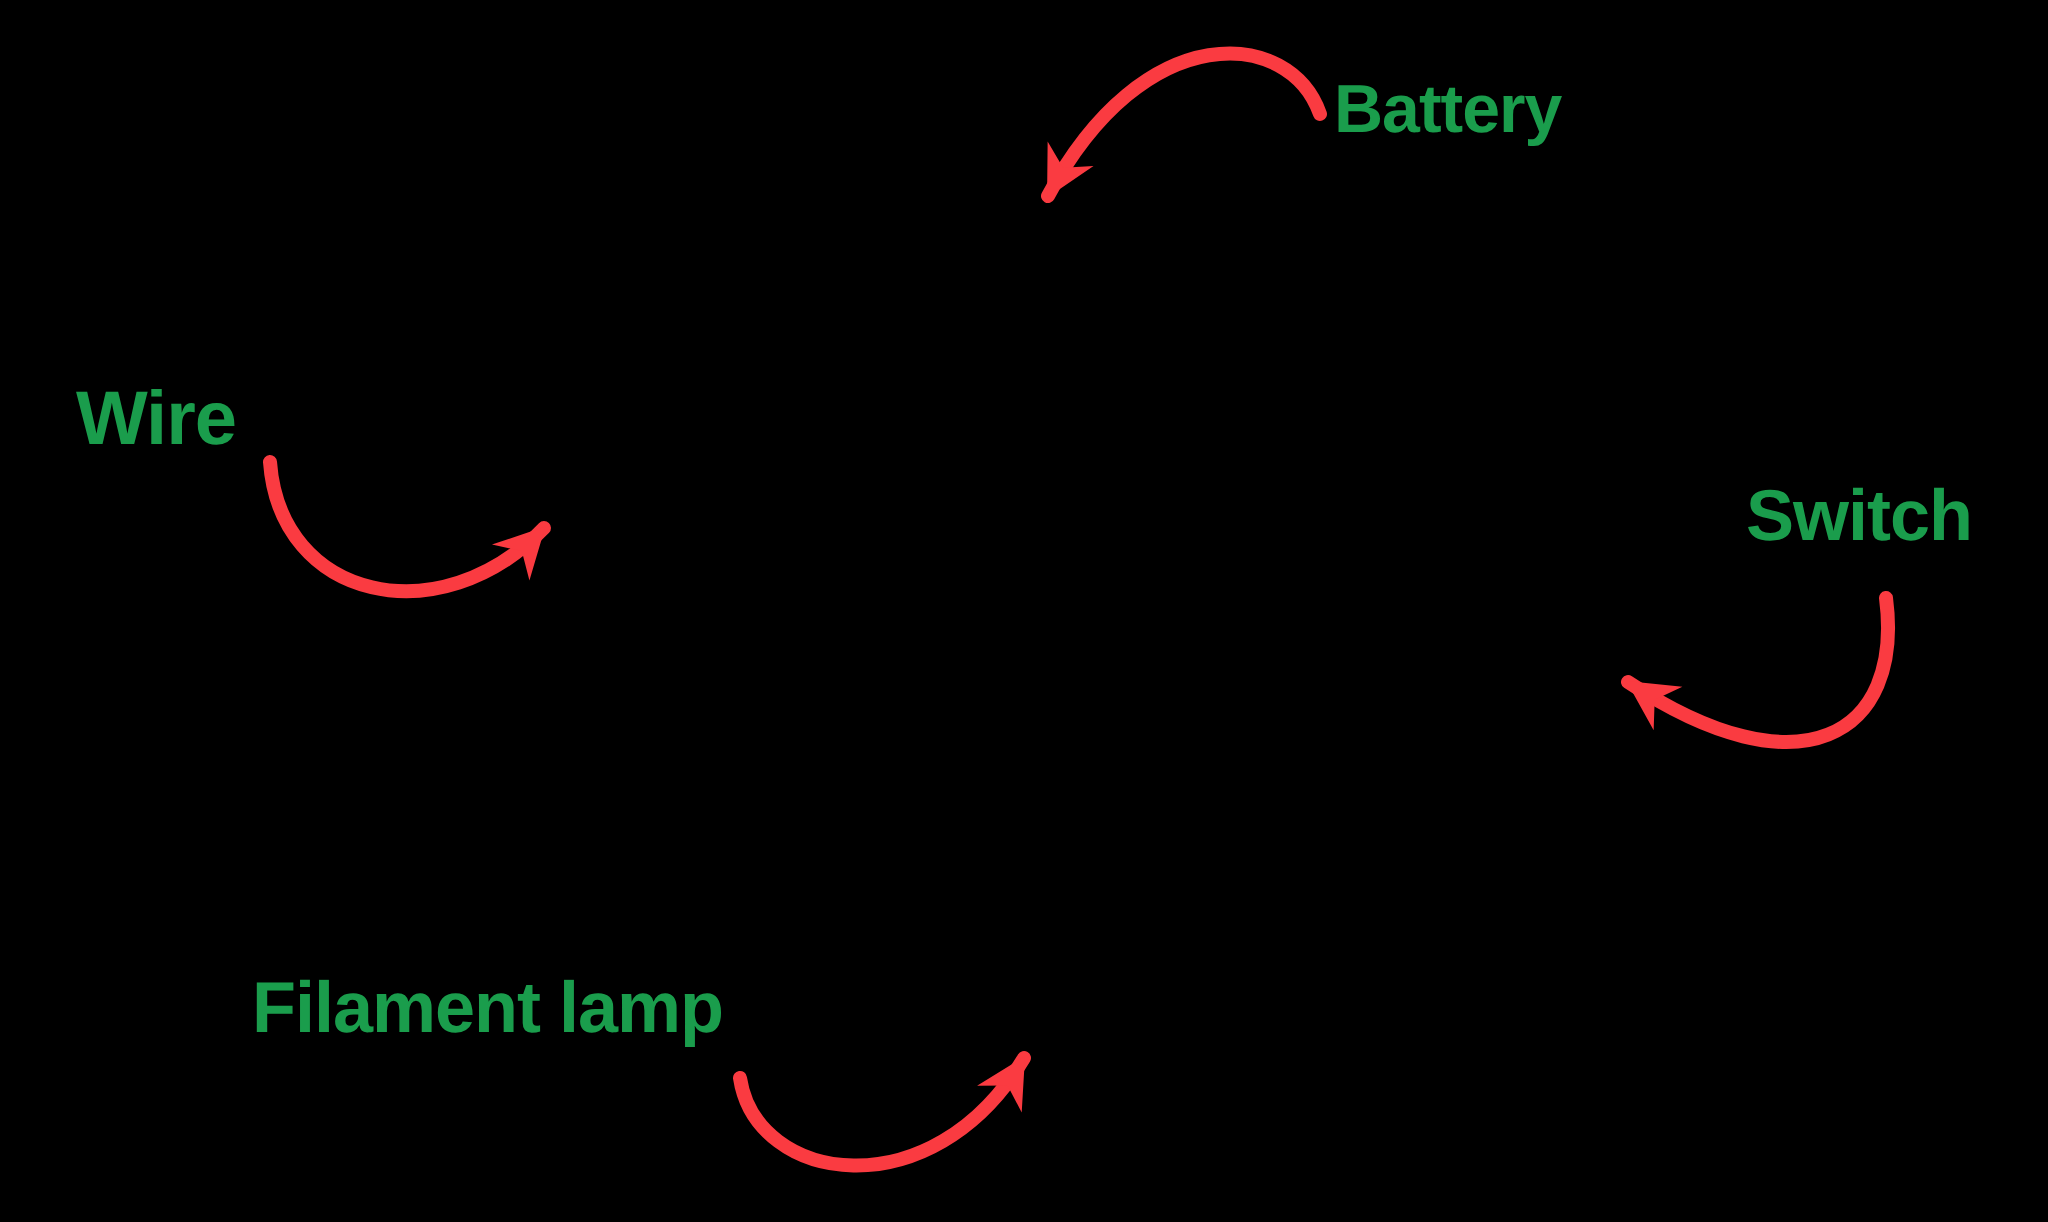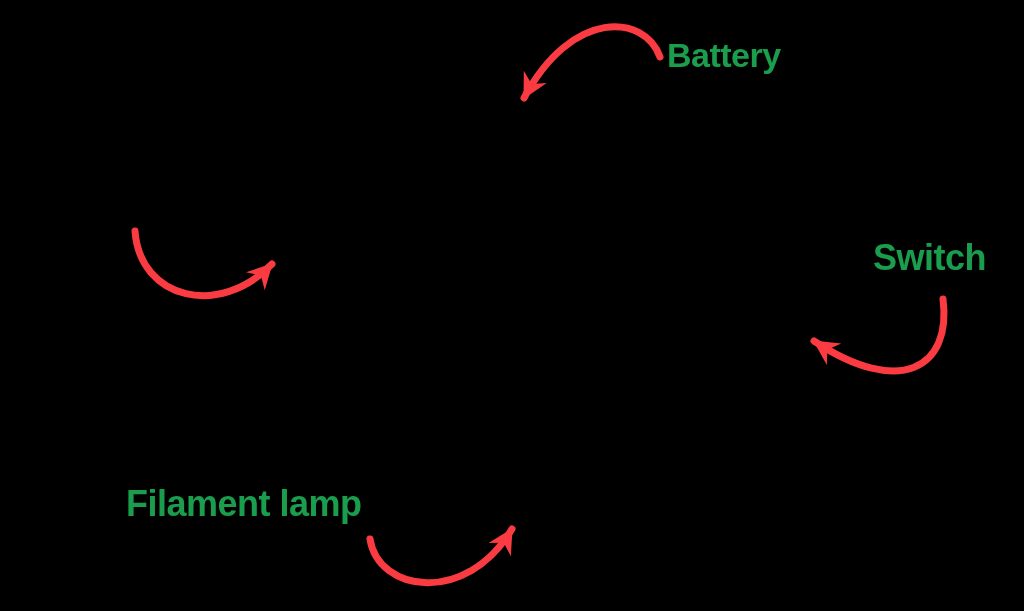--- a/index.html
+++ b/index.html
@@ -64,18 +64,19 @@
 
     <path class="arrow-path" d="M 135,231 C 140,300 220,318 272,264" marker-end="url(#arrowhead)"></path>
 
     <path class="arrow-path" d="M 943,299 C 952,368 900,398 814,341" marker-end="url(#arrowhead)"></path>
 
     <path class="arrow-path" d="M 370,539 C 378,592 466,606 512,529" marker-end="url(#arrowhead)"></path>
   </svg>
 
   <div class="diagram-label label-battery">Battery</div>
 
+  <div class="diagram-label label-wire">Wire</div>
 
   <div class="diagram-label label-switch">Switch</div>
 
   <div class="diagram-label label-filament">Filament lamp</div>
 
 </div>
 
 </body></html>

